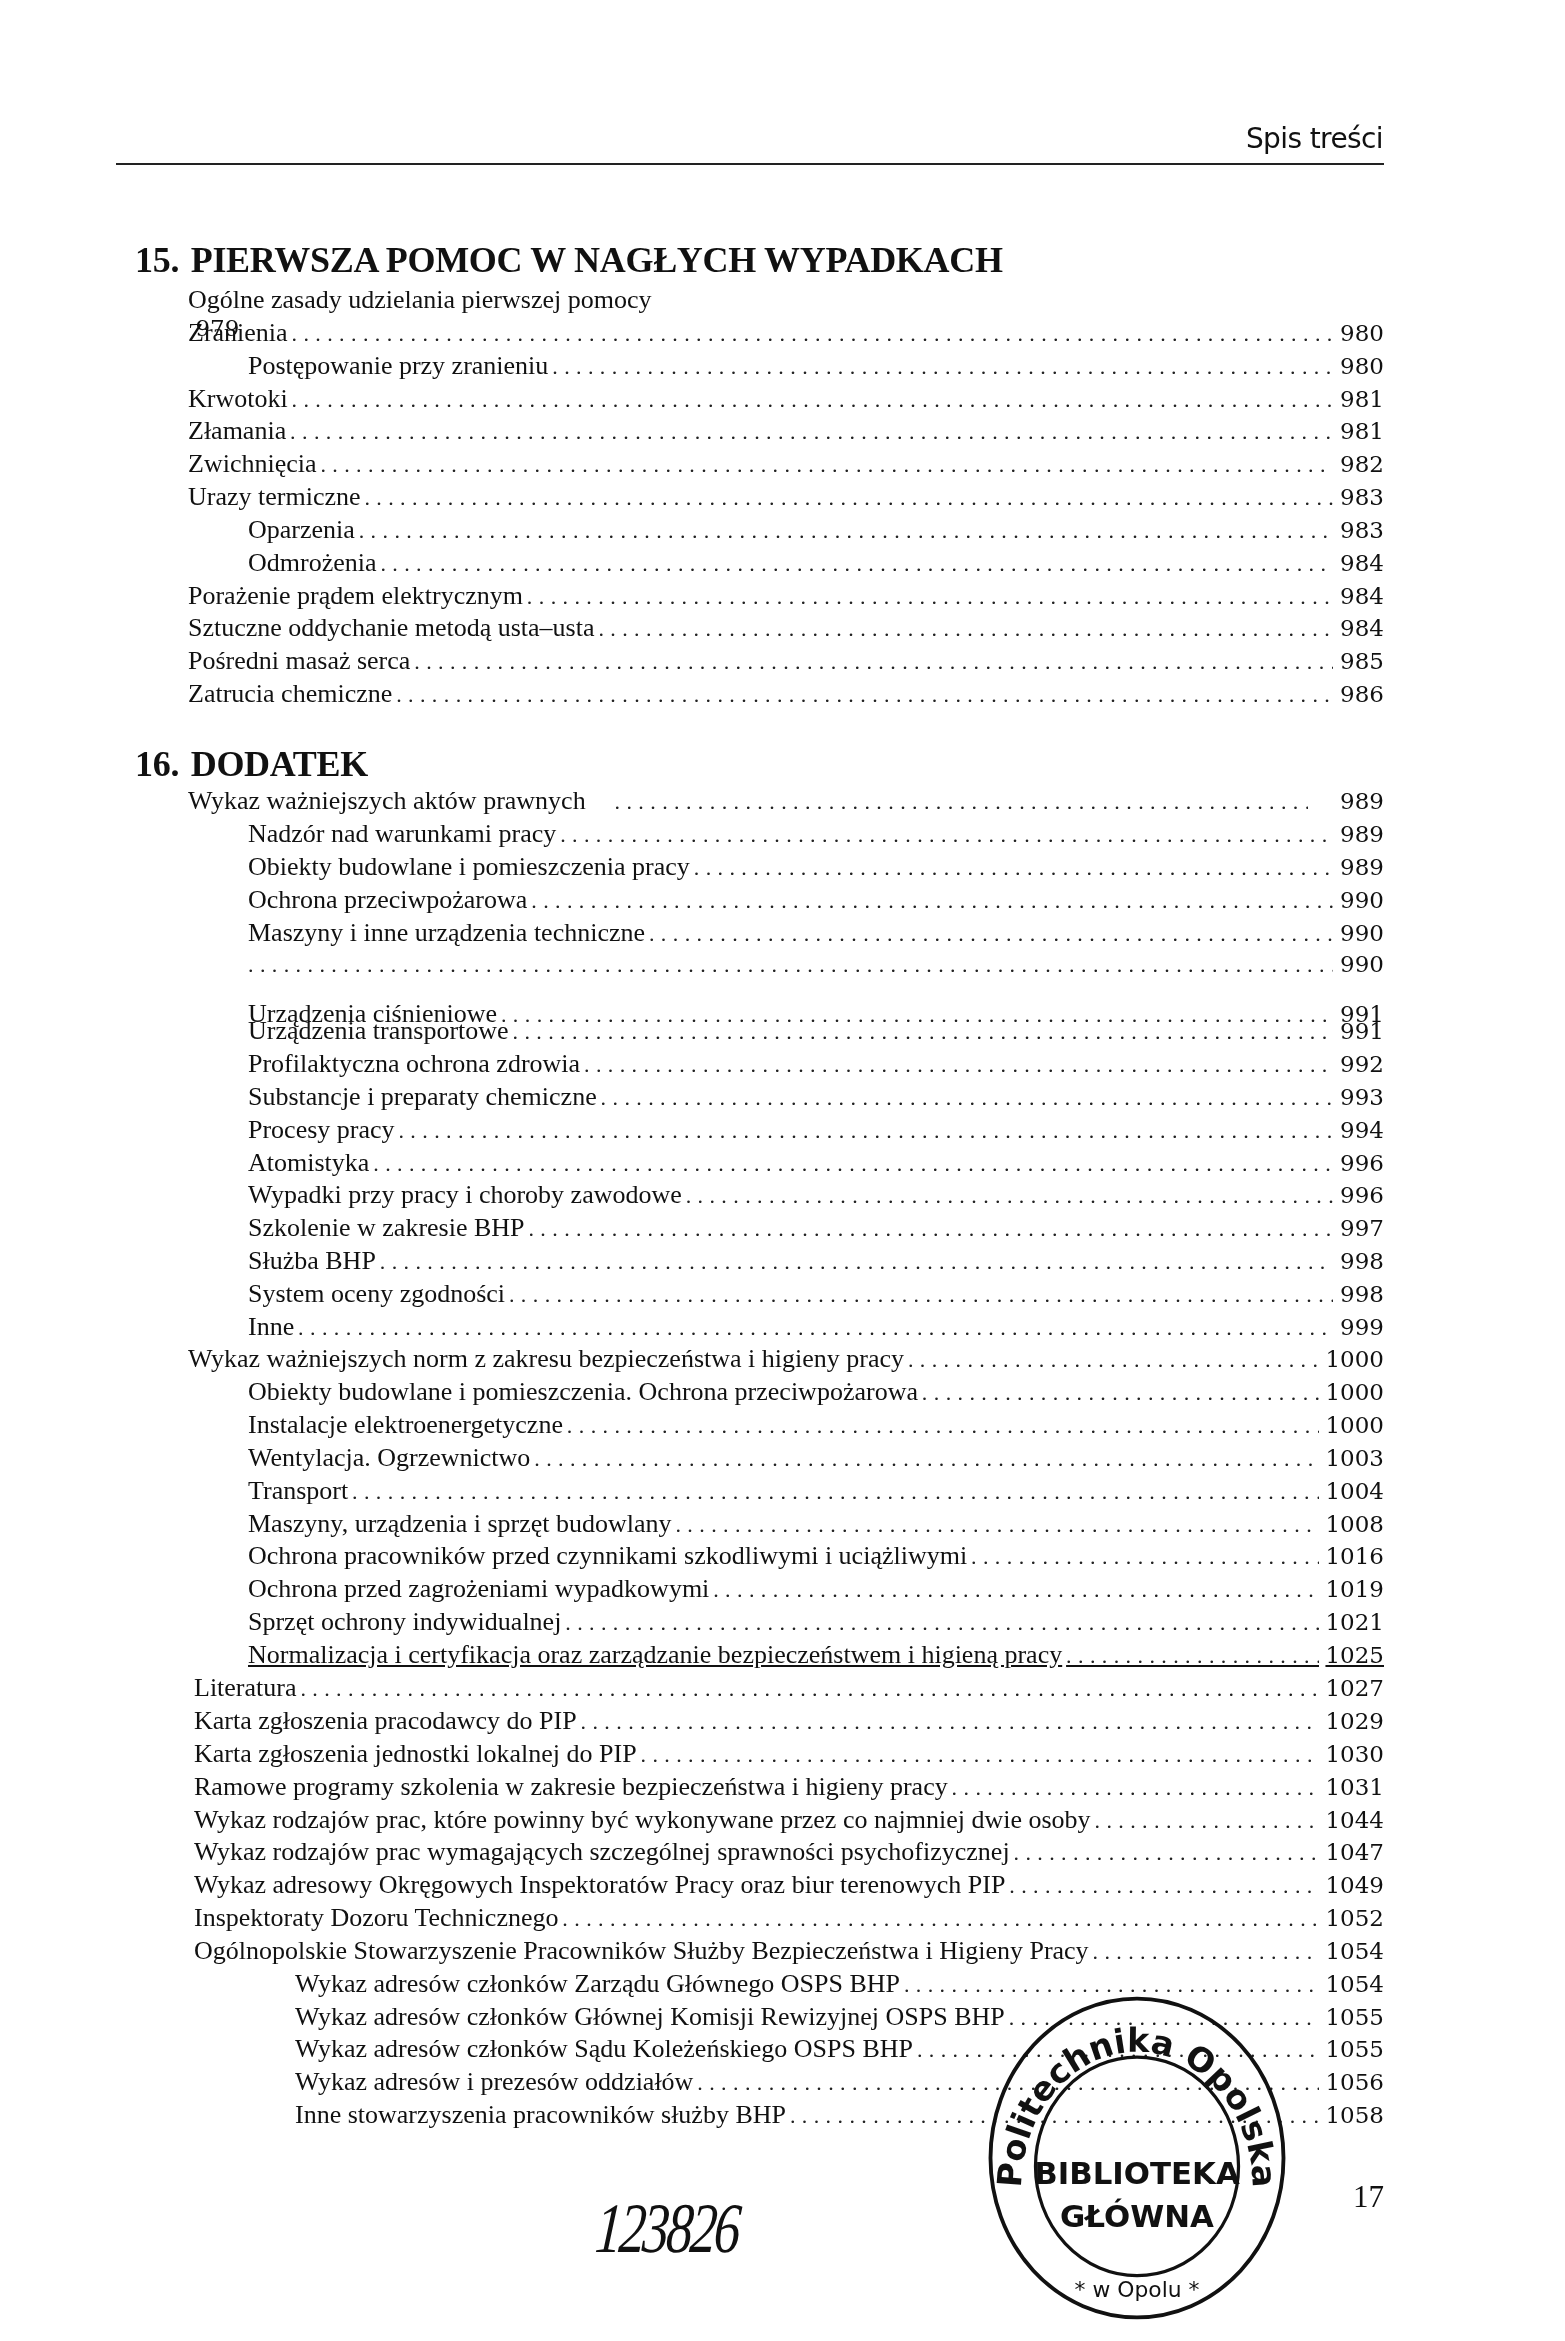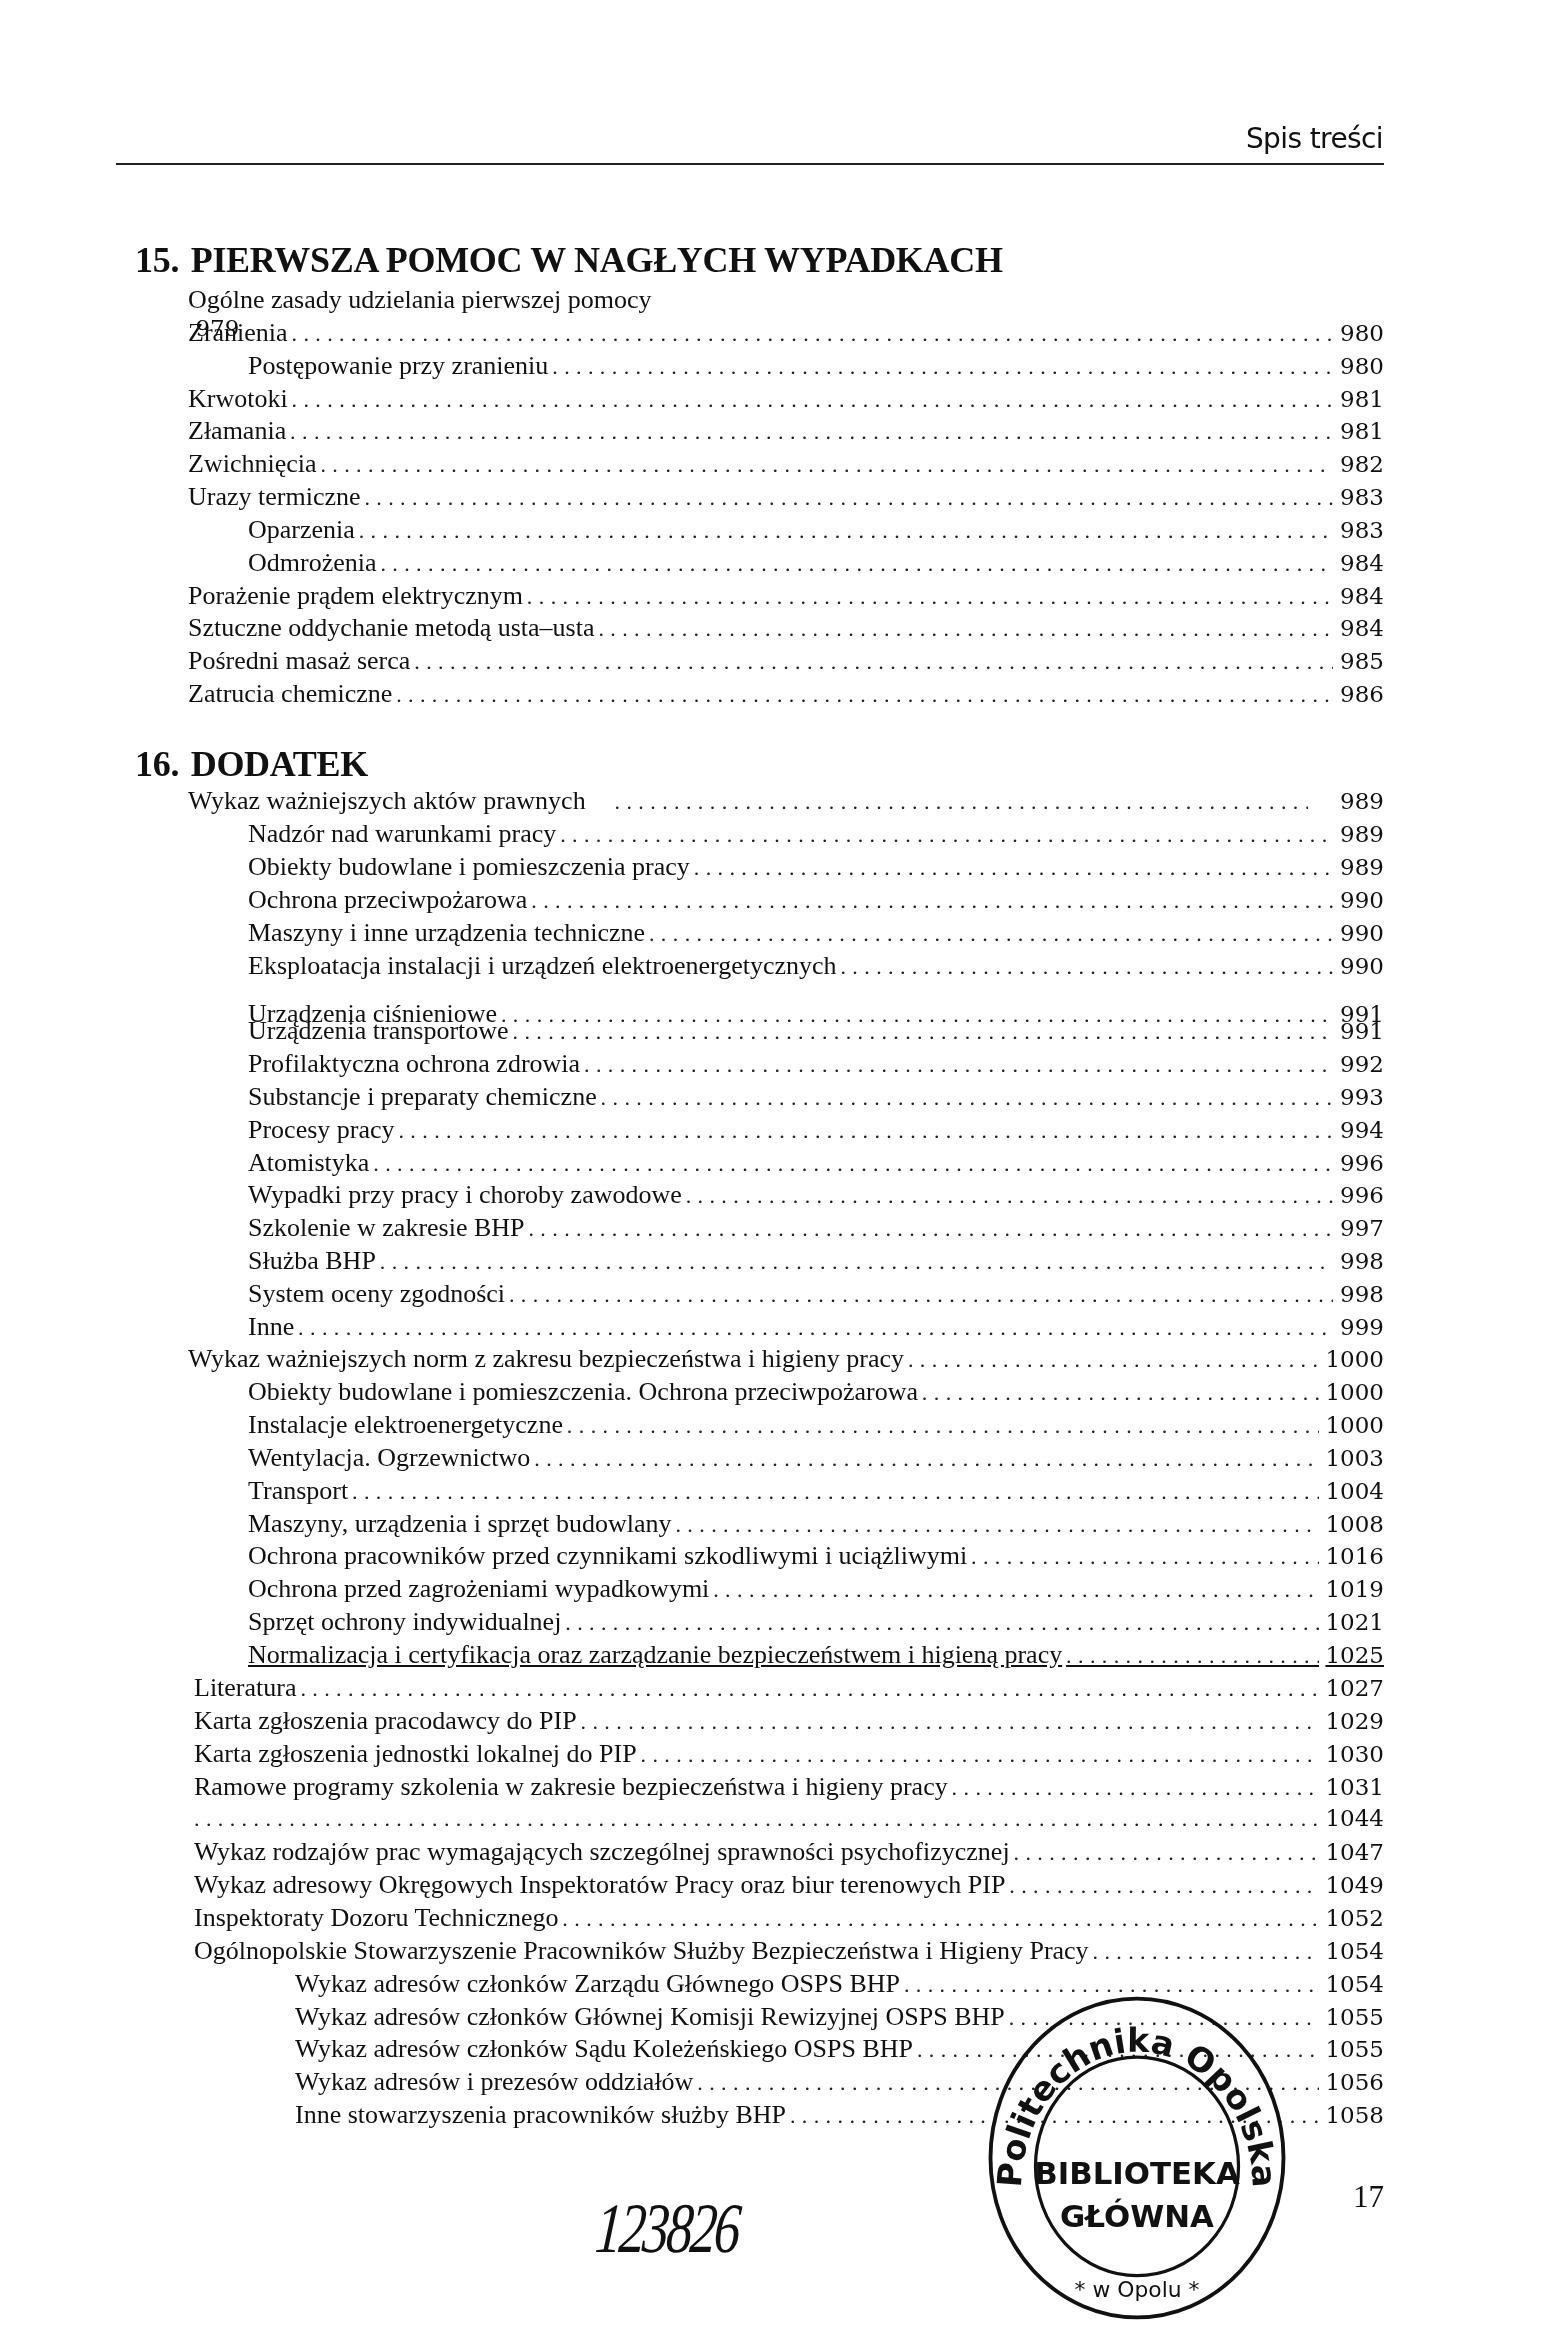--- a/index.html
+++ b/index.html
@@ -149,21 +149,20 @@
       <span class="label">Ochrona przeciwpożarowa</span>
       <span class="leader">....................................................................................................................</span>
       <span class="page">990</span>
     </div>
   <div class="entry lvl1" style="top:918px;">
       <span class="label">Maszyny i inne urządzenia techniczne</span>
       <span class="leader">....................................................................................................................</span>
       <span class="page">990</span>
     </div>
   <div class="entry lvl1" style="top:951px;">
-      <span class="label">Eksploatacja instalacji i urządzeń elektroenergetycznych</span>
       <span class="leader">....................................................................................................................</span>
       <span class="page">990</span>
     </div>
   <div class="entry lvl1" style="top:999px;">
       <span class="label">Urządzenia ciśnieniowe</span>
       <span class="leader">....................................................................................................................</span>
       <span class="page">991</span>
     </div>
   <div class="entry lvl1" style="top:1016px;">
       <span class="label">Urządzenia transportowe</span>
@@ -279,20 +278,21 @@
       <span class="label">Karta zgłoszenia jednostki lokalnej do PIP</span>
       <span class="leader">....................................................................................................................</span>
       <span class="page">1030</span>
     </div>
   <div class="entry lvl0b" style="top:1772px;">
       <span class="label">Ramowe programy szkolenia w zakresie bezpieczeństwa i higieny pracy</span>
       <span class="leader">....................................................................................................................</span>
       <span class="page">1031</span>
     </div>
   <div class="entry lvl0b" style="top:1805px;">
+      <span class="label">Wykaz rodzajów prac, które powinny być wykonywane przez co najmniej dwie osoby</span>
       <span class="leader">....................................................................................................................</span>
       <span class="page">1044</span>
     </div>
   <div class="entry lvl0b" style="top:1837px;">
       <span class="label">Wykaz rodzajów prac wymagających szczególnej sprawności psychofizycznej</span>
       <span class="leader">....................................................................................................................</span>
       <span class="page">1047</span>
     </div>
   <div class="entry lvl0b" style="top:1870px;">
       <span class="label">Wykaz adresowy Okręgowych Inspektoratów Pracy oraz biur terenowych PIP</span>

